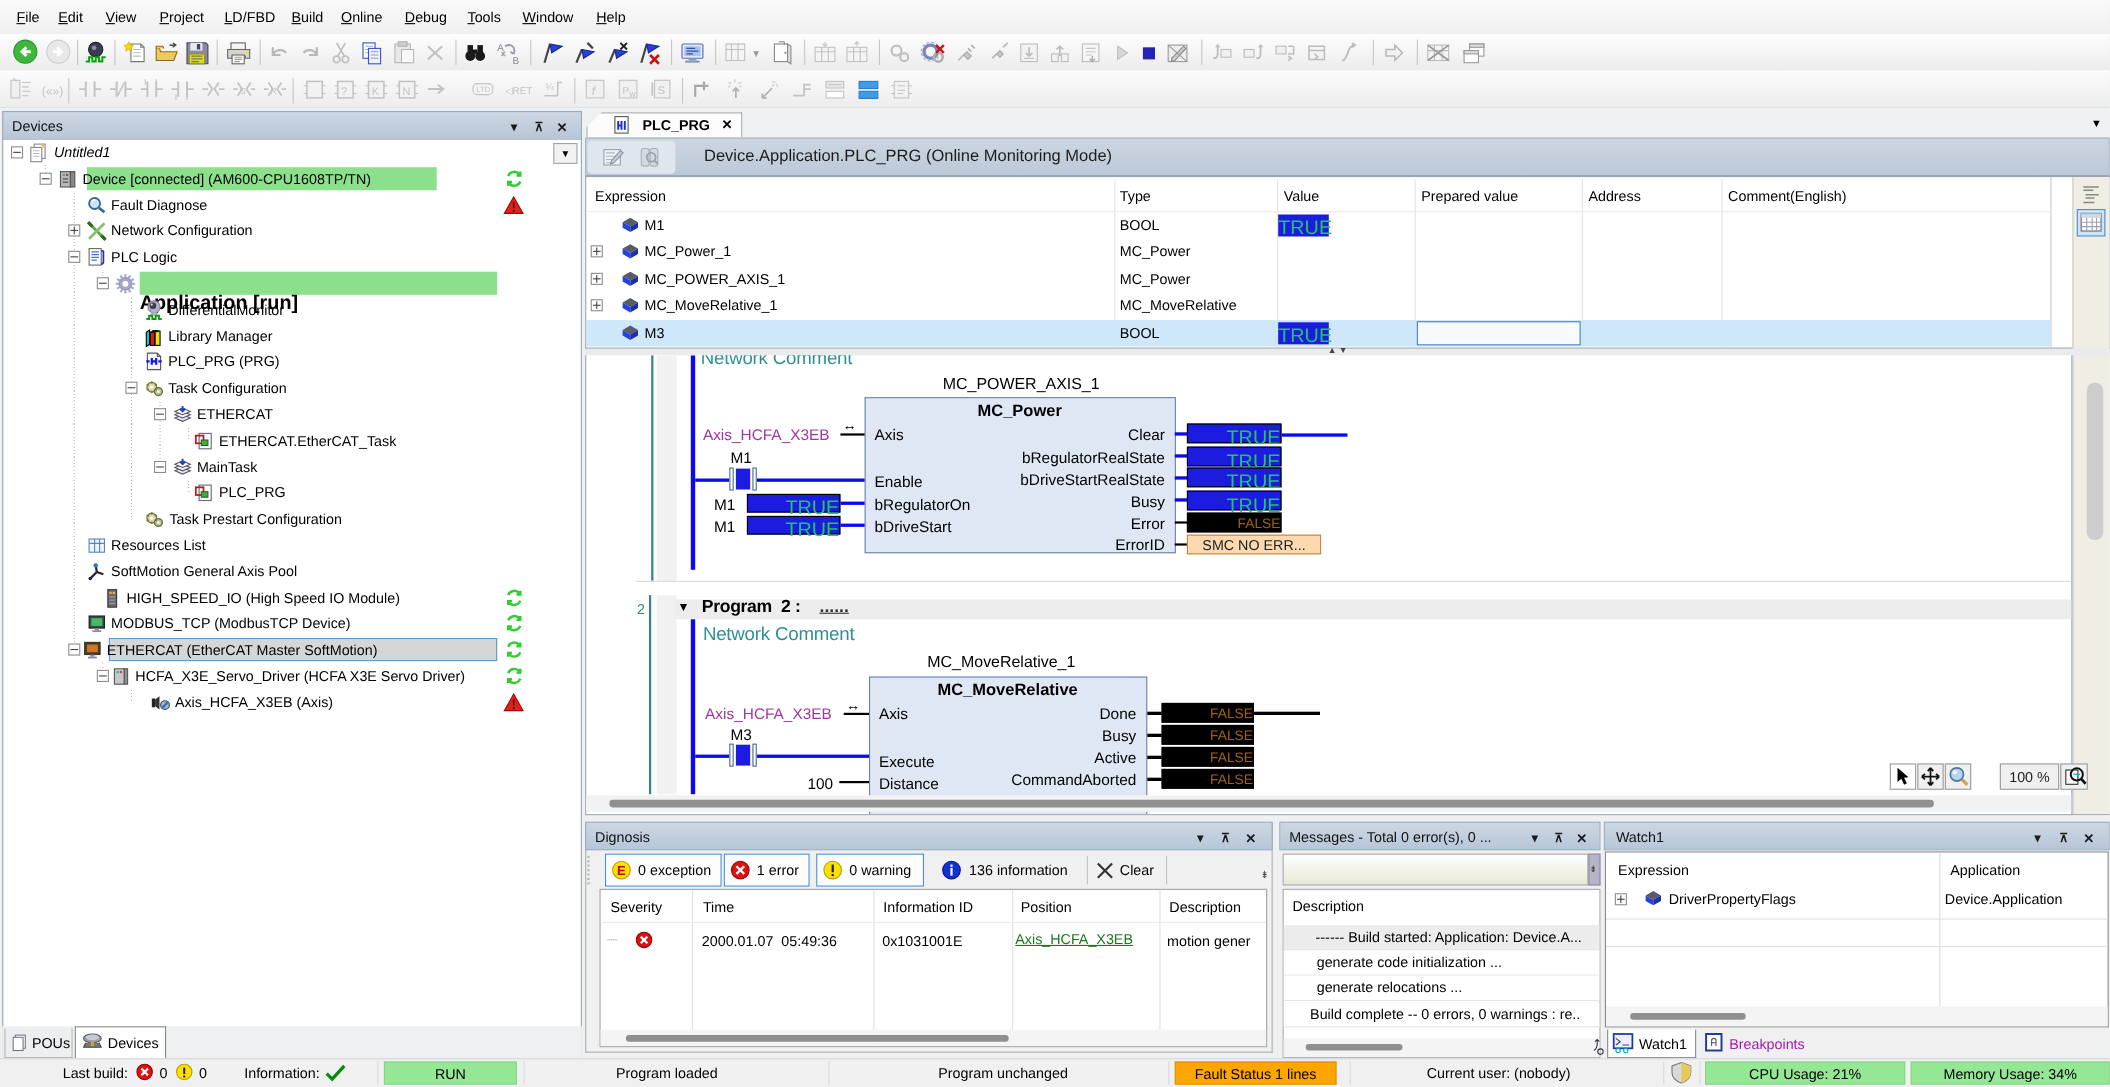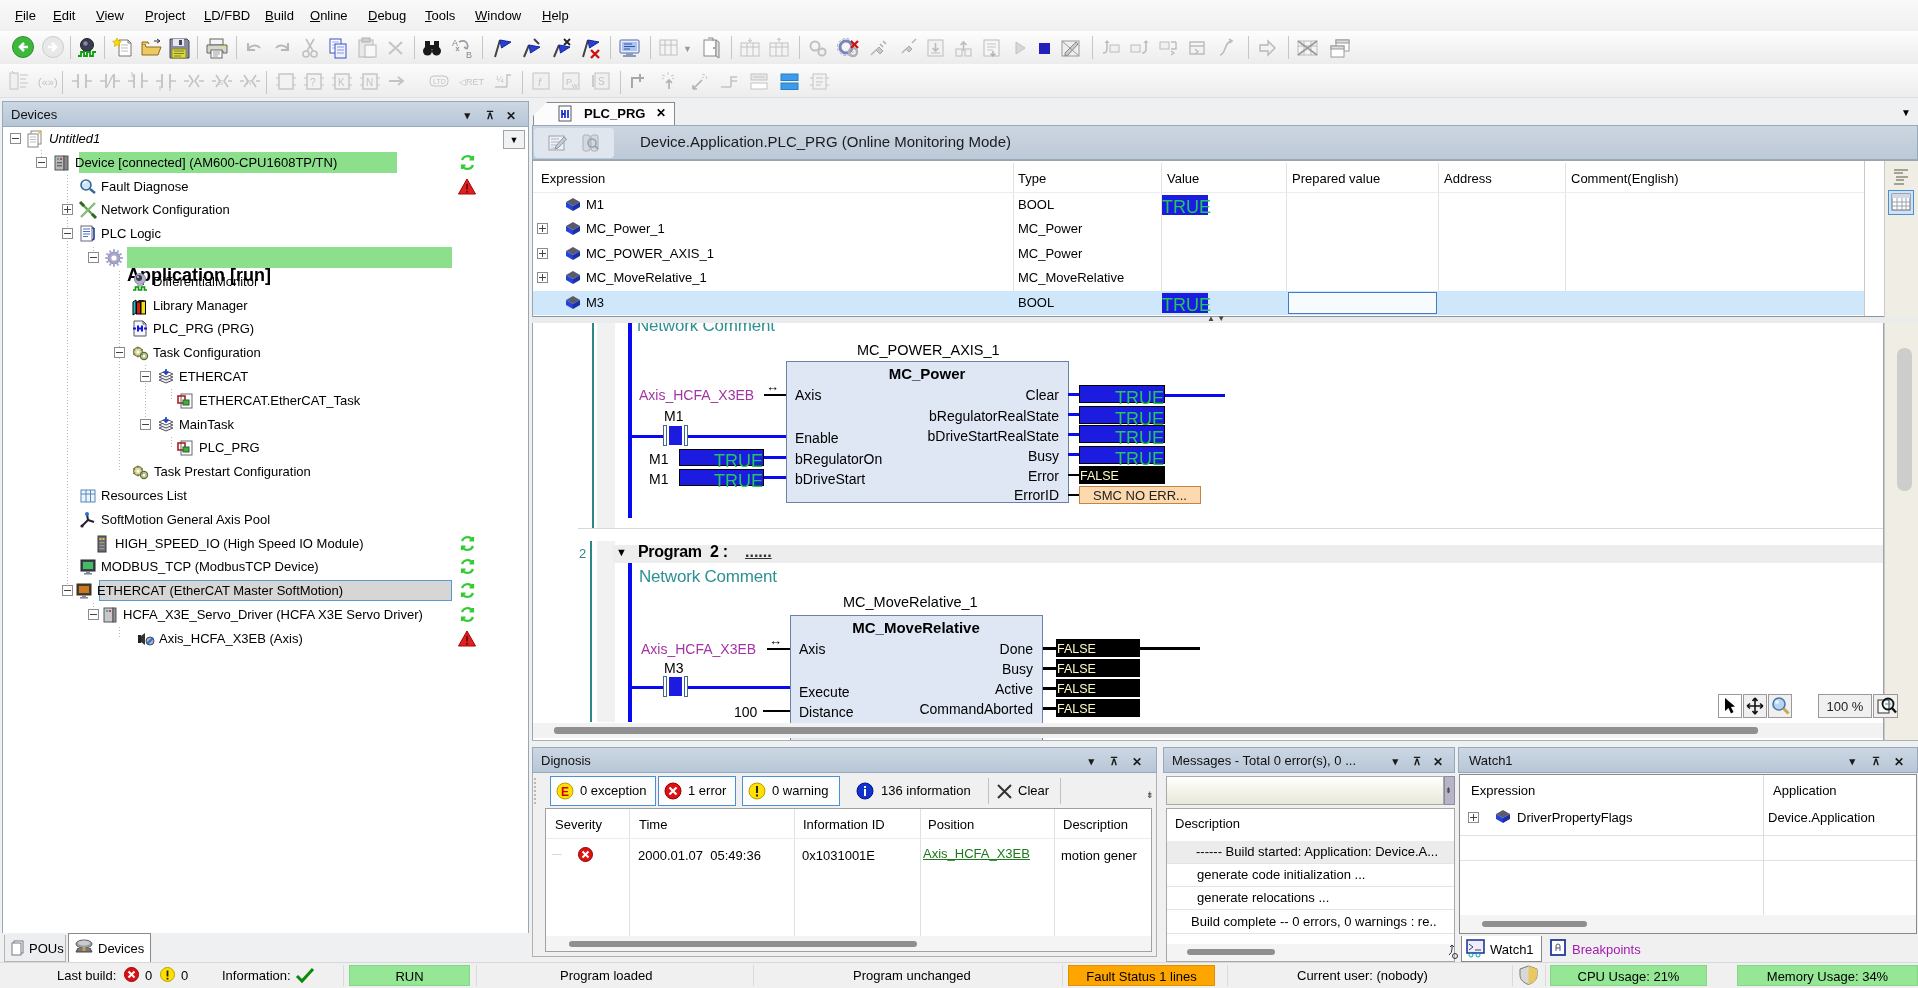--- a/index.html
+++ b/index.html
@@ -5,21 +5,21 @@
 #root{position:relative;width:1918px;height:988px;}
 .a{position:absolute;}
 .tx{position:absolute;white-space:pre;}
 svg{position:absolute;overflow:visible;}
 .ptitle{position:absolute;height:26px;background:linear-gradient(#ccd7e3,#b7c6d7);border:1px solid #98a9bc;font-size:13px;color:#111;}
 .pt-bt{position:absolute;top:7px;font-weight:bold;color:#1a1a1a;font-size:11px;}
 .exp{position:absolute;width:11px;height:11px;border:1px solid #8c8c8c;background:#fff;}
 .exp i{position:absolute;left:1px;top:4px;width:7px;height:1px;background:#444;}
 .exp b{position:absolute;left:4px;top:1px;width:1px;height:7px;background:#444;}
 .truebox{position:absolute;background:#1c1ce0;color:#22c55e;text-align:right;font-size:18px;}
-.falsebox{position:absolute;background:#000;color:#fef9c3;text-align:left;font-size:12.5px;}
+.falsebox{position:absolute;background:#000;color:#a16207;text-align:right;font-size:12.5px;}
 .gb{position:absolute;background:#95e695;border:1px solid #84d784;text-align:center;font-size:13px;}
 </style></head><body>
 <div id="root">
 <div class="a" style="left:0;top:0;width:1918px;height:31px;background:linear-gradient(#f9f9f9,#f0f0f0);"></div>
 <div class="tx" style="left:15px;top:8px;font-size:13px;"><span style="text-decoration:underline">F</span>ile</div>
 <div class="tx" style="left:53px;top:8px;font-size:13px;"><span style="text-decoration:underline">E</span>dit</div>
 <div class="tx" style="left:96px;top:8px;font-size:13px;"><span style="text-decoration:underline">V</span>iew</div>
 <div class="tx" style="left:145px;top:8px;font-size:13px;"><span style="text-decoration:underline">P</span>roject</div>
 <div class="tx" style="left:204px;top:8px;font-size:13px;"><span style="text-decoration:underline">L</span>D/FBD</div>
 <div class="tx" style="left:265px;top:8px;font-size:13px;"><span style="text-decoration:underline">B</span>uild</div>
@@ -999,21 +999,21 @@
     </svg>
 <div class="gb" style="left:349px;top:965px;width:121px;height:21px;padding-top:3px;">RUN</div>
 <div class="tx" style="left:560px;top:968px;">Program loaded</div>
 <div class="tx" style="left:853px;top:968px;">Program unchanged</div>
 <div class="a" style="left:1068px;top:965px;width:147px;height:21px;background:#ffa500;border:1px solid #e09000;text-align:center;padding-top:3px;font-size:13px;">Fault Status 1 lines</div>
 <div class="tx" style="left:1297px;top:968px;">Current user: (nobody)</div>
 <svg class="a" style="left:1519px;top:965px" width="19" height="20">
       <path d="M9.5 1 L18 4 V10 C18 15 14 18 9.5 19.5 C5 18 1 15 1 10 V4 Z" fill="#d8d8d8" stroke="#777"></path>
       <path d="M9.5 1 L18 4 V10 C18 15 14 18 9.5 19.5 Z" fill="#e8c860"></path>
     </svg>
-<div class="gb" style="left:1550px;top:965px;width:157px;height:21px;padding-top:3px;">CPU Usage: 21%</div>
+<div class="gb" style="left:1550px;top:965px;width:182px;height:21px;padding-top:3px;">CPU Usage: 21%</div>
 <div class="gb" style="left:1737px;top:965px;width:181px;height:21px;padding-top:3px;">Memory Usage: 34%</div>
 <div class="a" style="left:343px;top:965px;width:1px;height:21px;background:#dadada;"></div>
 <div class="a" style="left:476px;top:965px;width:1px;height:21px;background:#dadada;"></div>
 <div class="a" style="left:753px;top:965px;width:1px;height:21px;background:#dadada;"></div>
 <div class="a" style="left:1062px;top:965px;width:1px;height:21px;background:#dadada;"></div>
 <div class="a" style="left:1227px;top:965px;width:1px;height:21px;background:#dadada;"></div>
 <div class="a" style="left:1512px;top:965px;width:1px;height:21px;background:#dadada;"></div>
 <div class="a" style="left:1545px;top:965px;width:1px;height:21px;background:#dadada;"></div>
 </div>
 </body></html>

